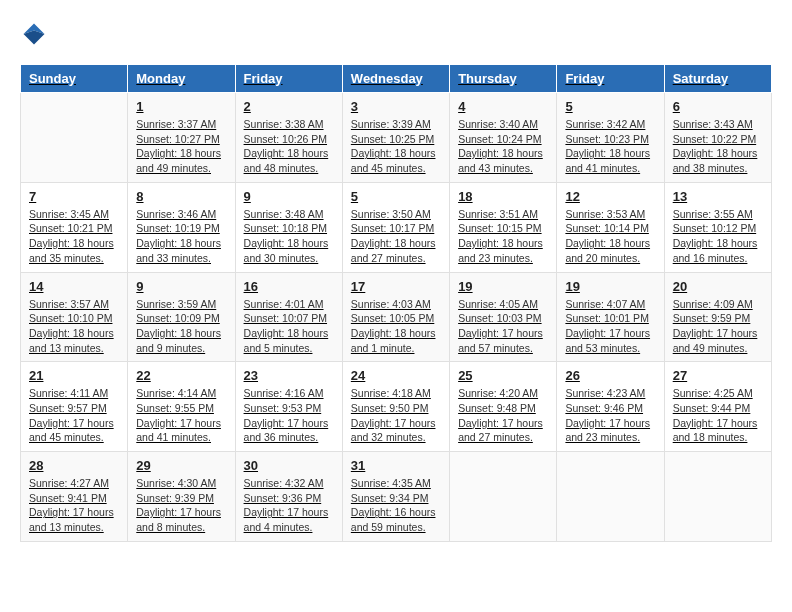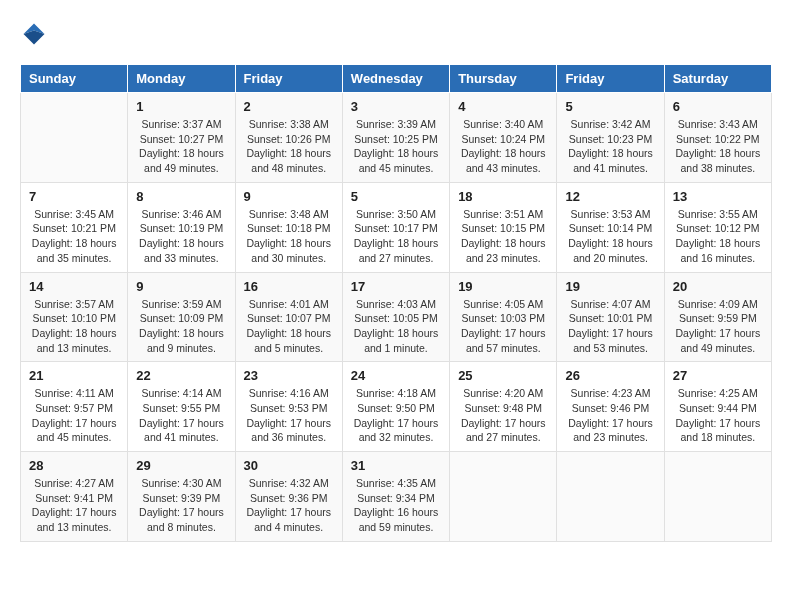--- a/index.html
+++ b/index.html
@@ -45,20 +45,21 @@
       line-height: 1.1;
     }
     .title-location {
       font-size: 16px;
       color: #555;
     }
     table {
       width: 100%;
       border-collapse: collapse;
       font-size: 11px;
+      text-decoration: underline;
     }
     thead tr th {
       background-color: #2a6db5;
       color: #fff;
       text-align: left;
       padding: 6px 8px;
       font-size: 13px;
       font-weight: bold;
       border: 1px solid #fff;
     }
@@ -81,21 +82,20 @@
     .day-number {
       font-weight: bold;
       font-size: 13px;
       margin-bottom: 3px;
       color: #222;
     }
     .day-info {
       font-size: 10.5px;
       color: #333;
       line-height: 1.4;
-      text-align: center;
     }
     .empty-cell {
       background: #fafafa;
     }
   </style>
 </head>
 <body>
 
 <div class="header">
   <div class="logo">

